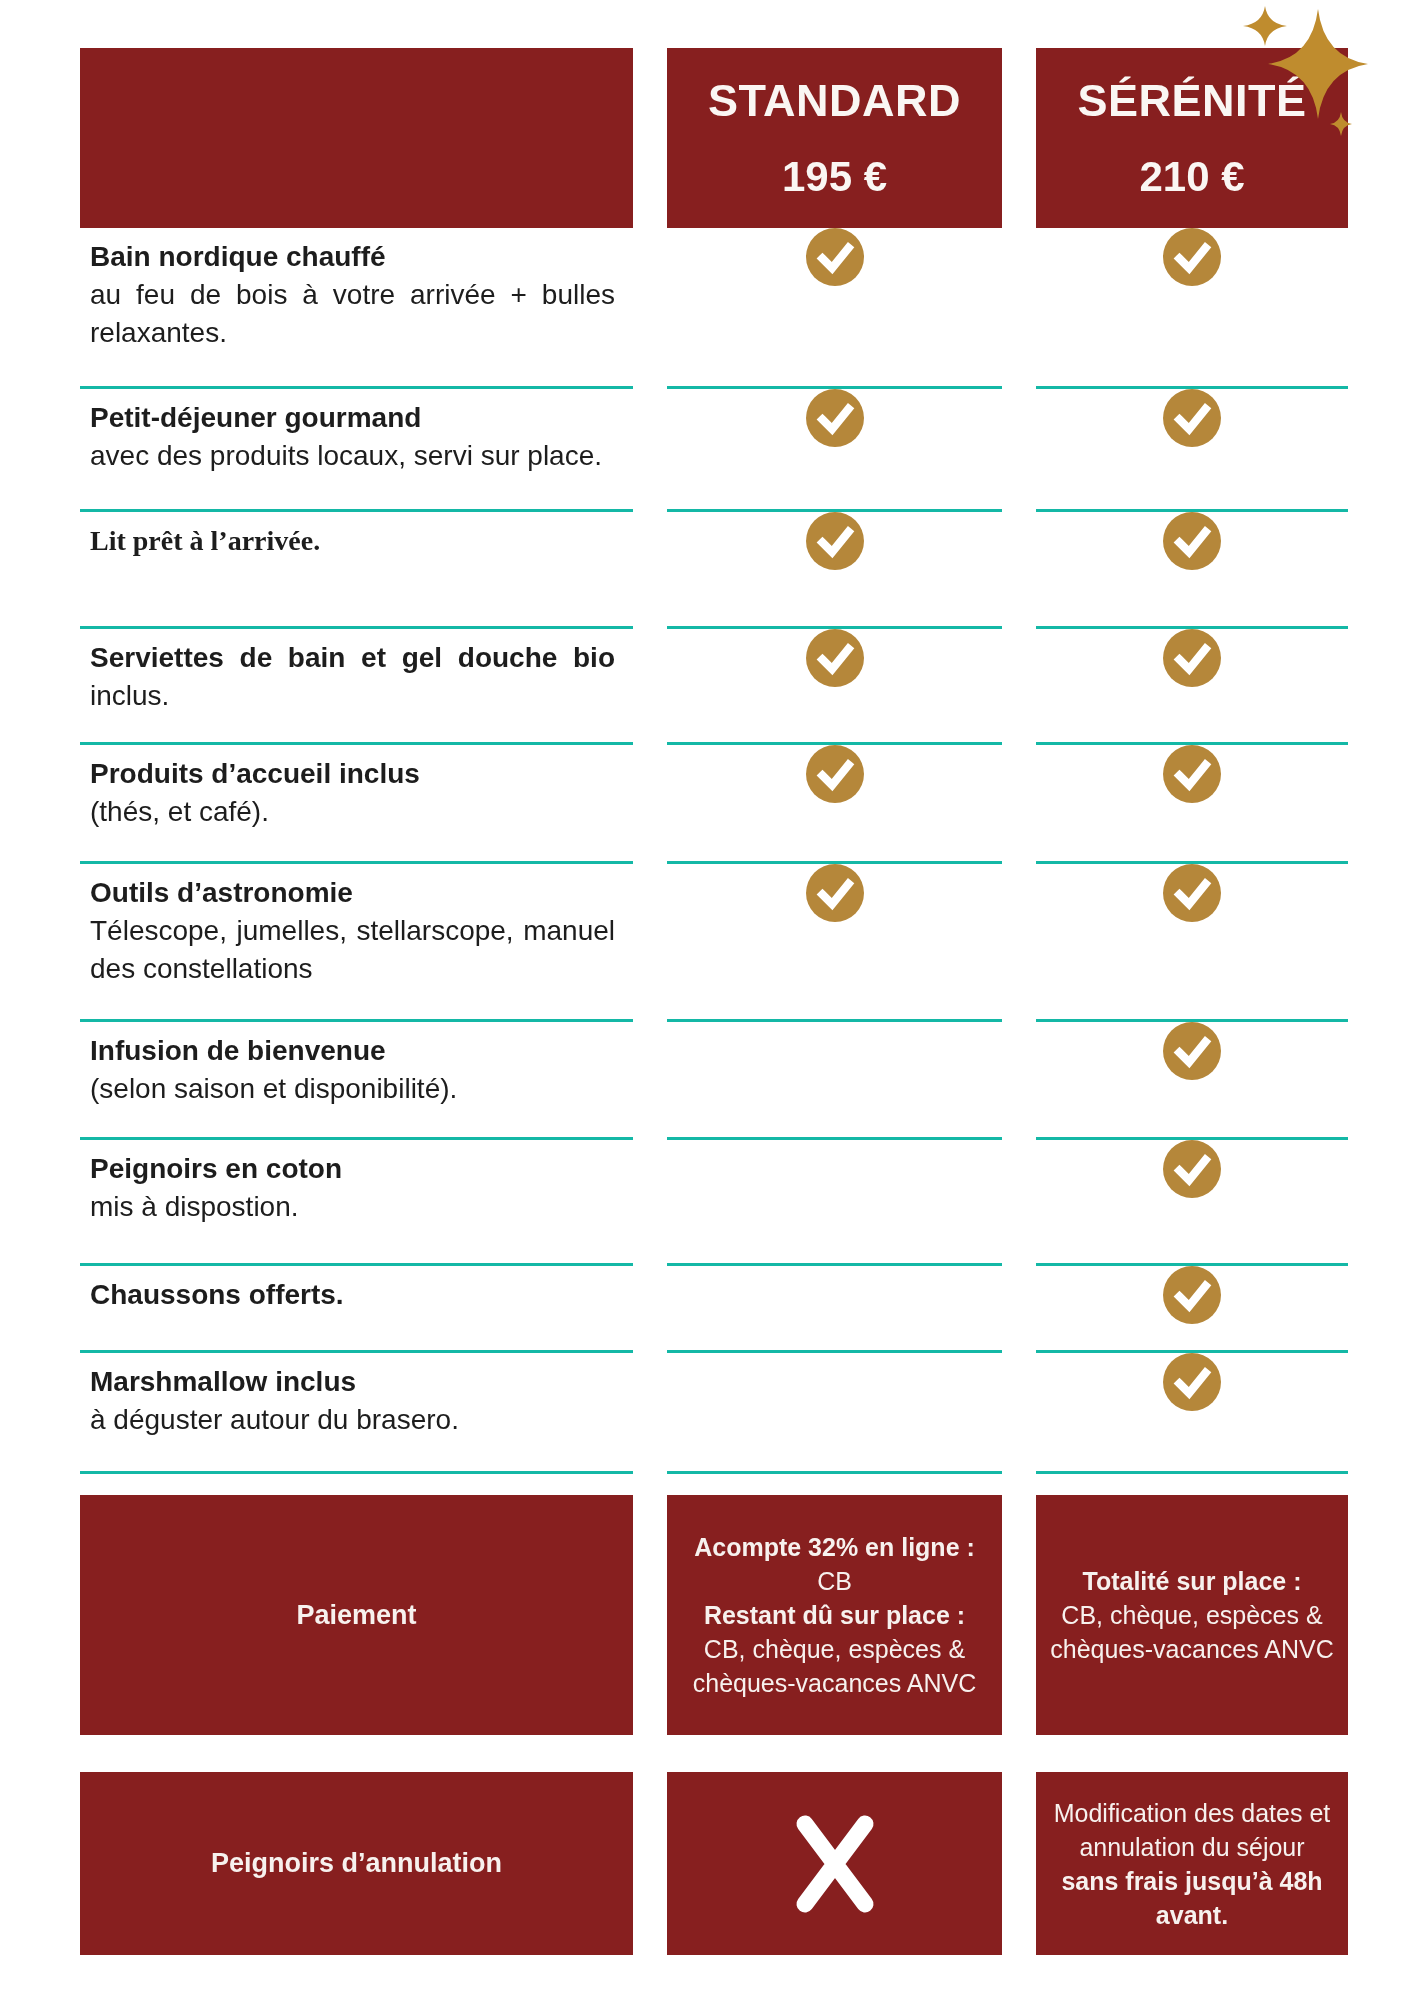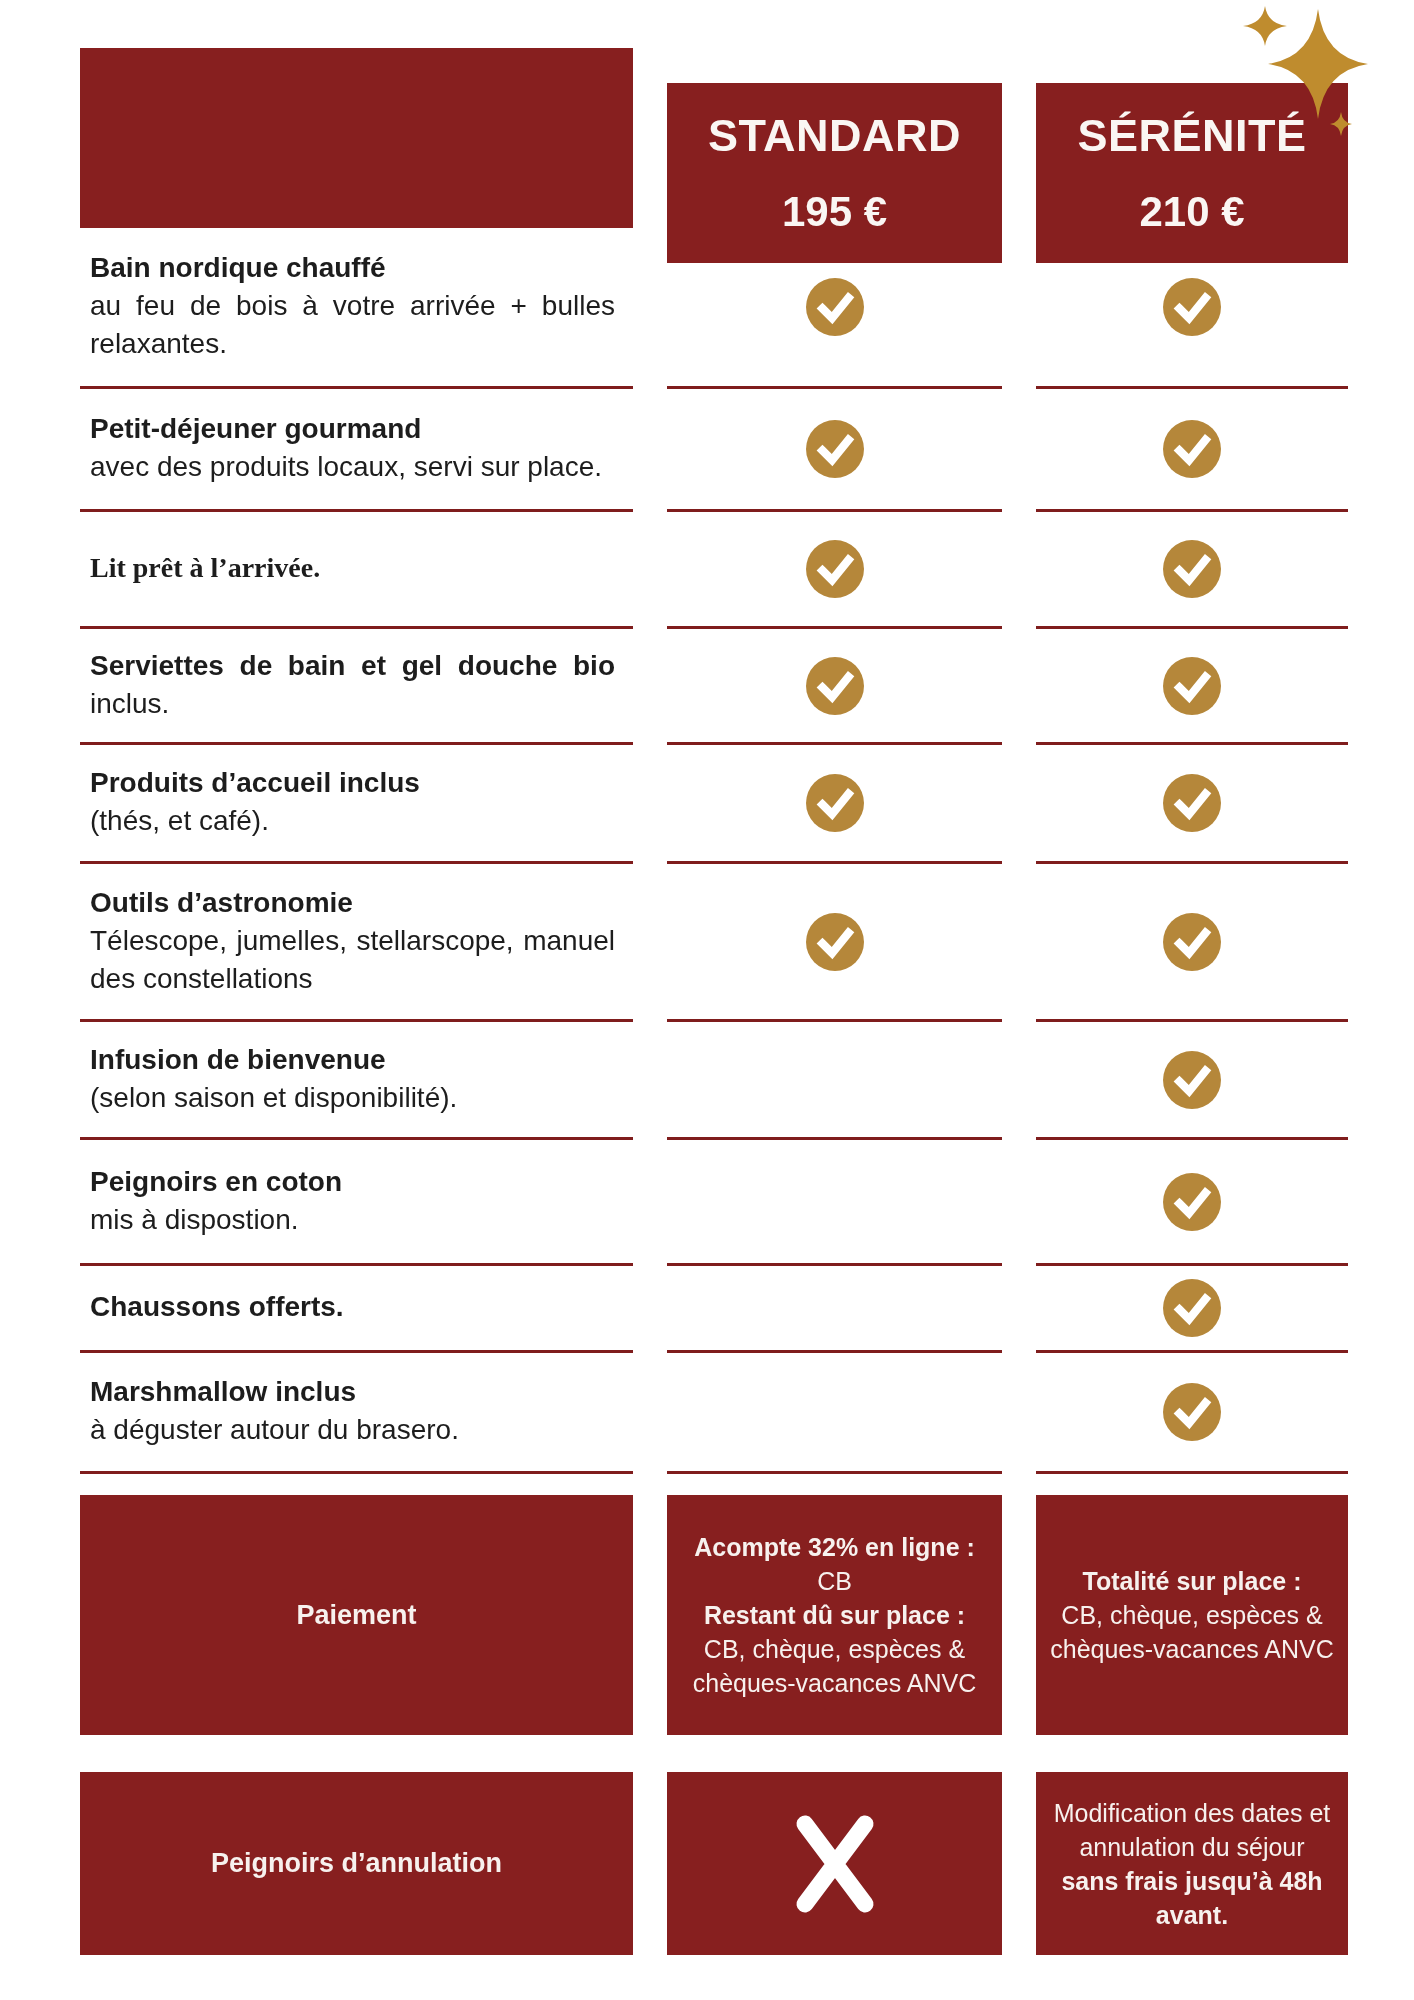--- a/index.html
+++ b/index.html
@@ -16,32 +16,32 @@
     grid-template-columns:553px 335px 312px;
     column-gap:34px;
     margin-left:80px;
     width:1268px;
   }
   
   .header-row{margin-top:48px;height:180px;}
   .hbox{background:#871f1f;height:180px;}
   .plan{
     display:flex;flex-direction:column;align-items:center;justify-content:center;
-    gap:32px;color:#faf6f3;font-weight:bold;text-align:center;margin-top:35px;
+    gap:32px;color:#faf6f3;font-weight:bold;text-align:center;
   }
   .plan-name{font-size:45px;line-height:46px;letter-spacing:.5px;}
   .plan-price{font-size:42px;line-height:42px;}
   
   .sparkles{position:absolute;left:1196px;top:0;width:218px;height:160px;z-index:5;}
   .sparkles svg{display:block;}
   
   .feature-row{}
   .fcell{
-    border-bottom:3px solid #7f1d1d;
-    display:flex;align-items:center;
+    border-bottom:3px solid #14b8a6;
+    display:flex;
     box-sizing:border-box;
   }
   .label-cell{padding:10px 18px 12px 10px;}
   .check-cell{justify-content:center;}
   .feat-text{margin:0;font-size:28px;line-height:38px;text-align:justify;width:100%;}
   .feat-title{font-weight:bold;}
   .feat-desc.block{display:block;}
   #features .feature-row:nth-child(1)  .fcell{min-height:161px;}
   #features .feature-row:nth-child(2)  .fcell{min-height:123px;}
   #features .feature-row:nth-child(3)  .fcell{min-height:117px;font-family:Liberation Serif, serif;}

